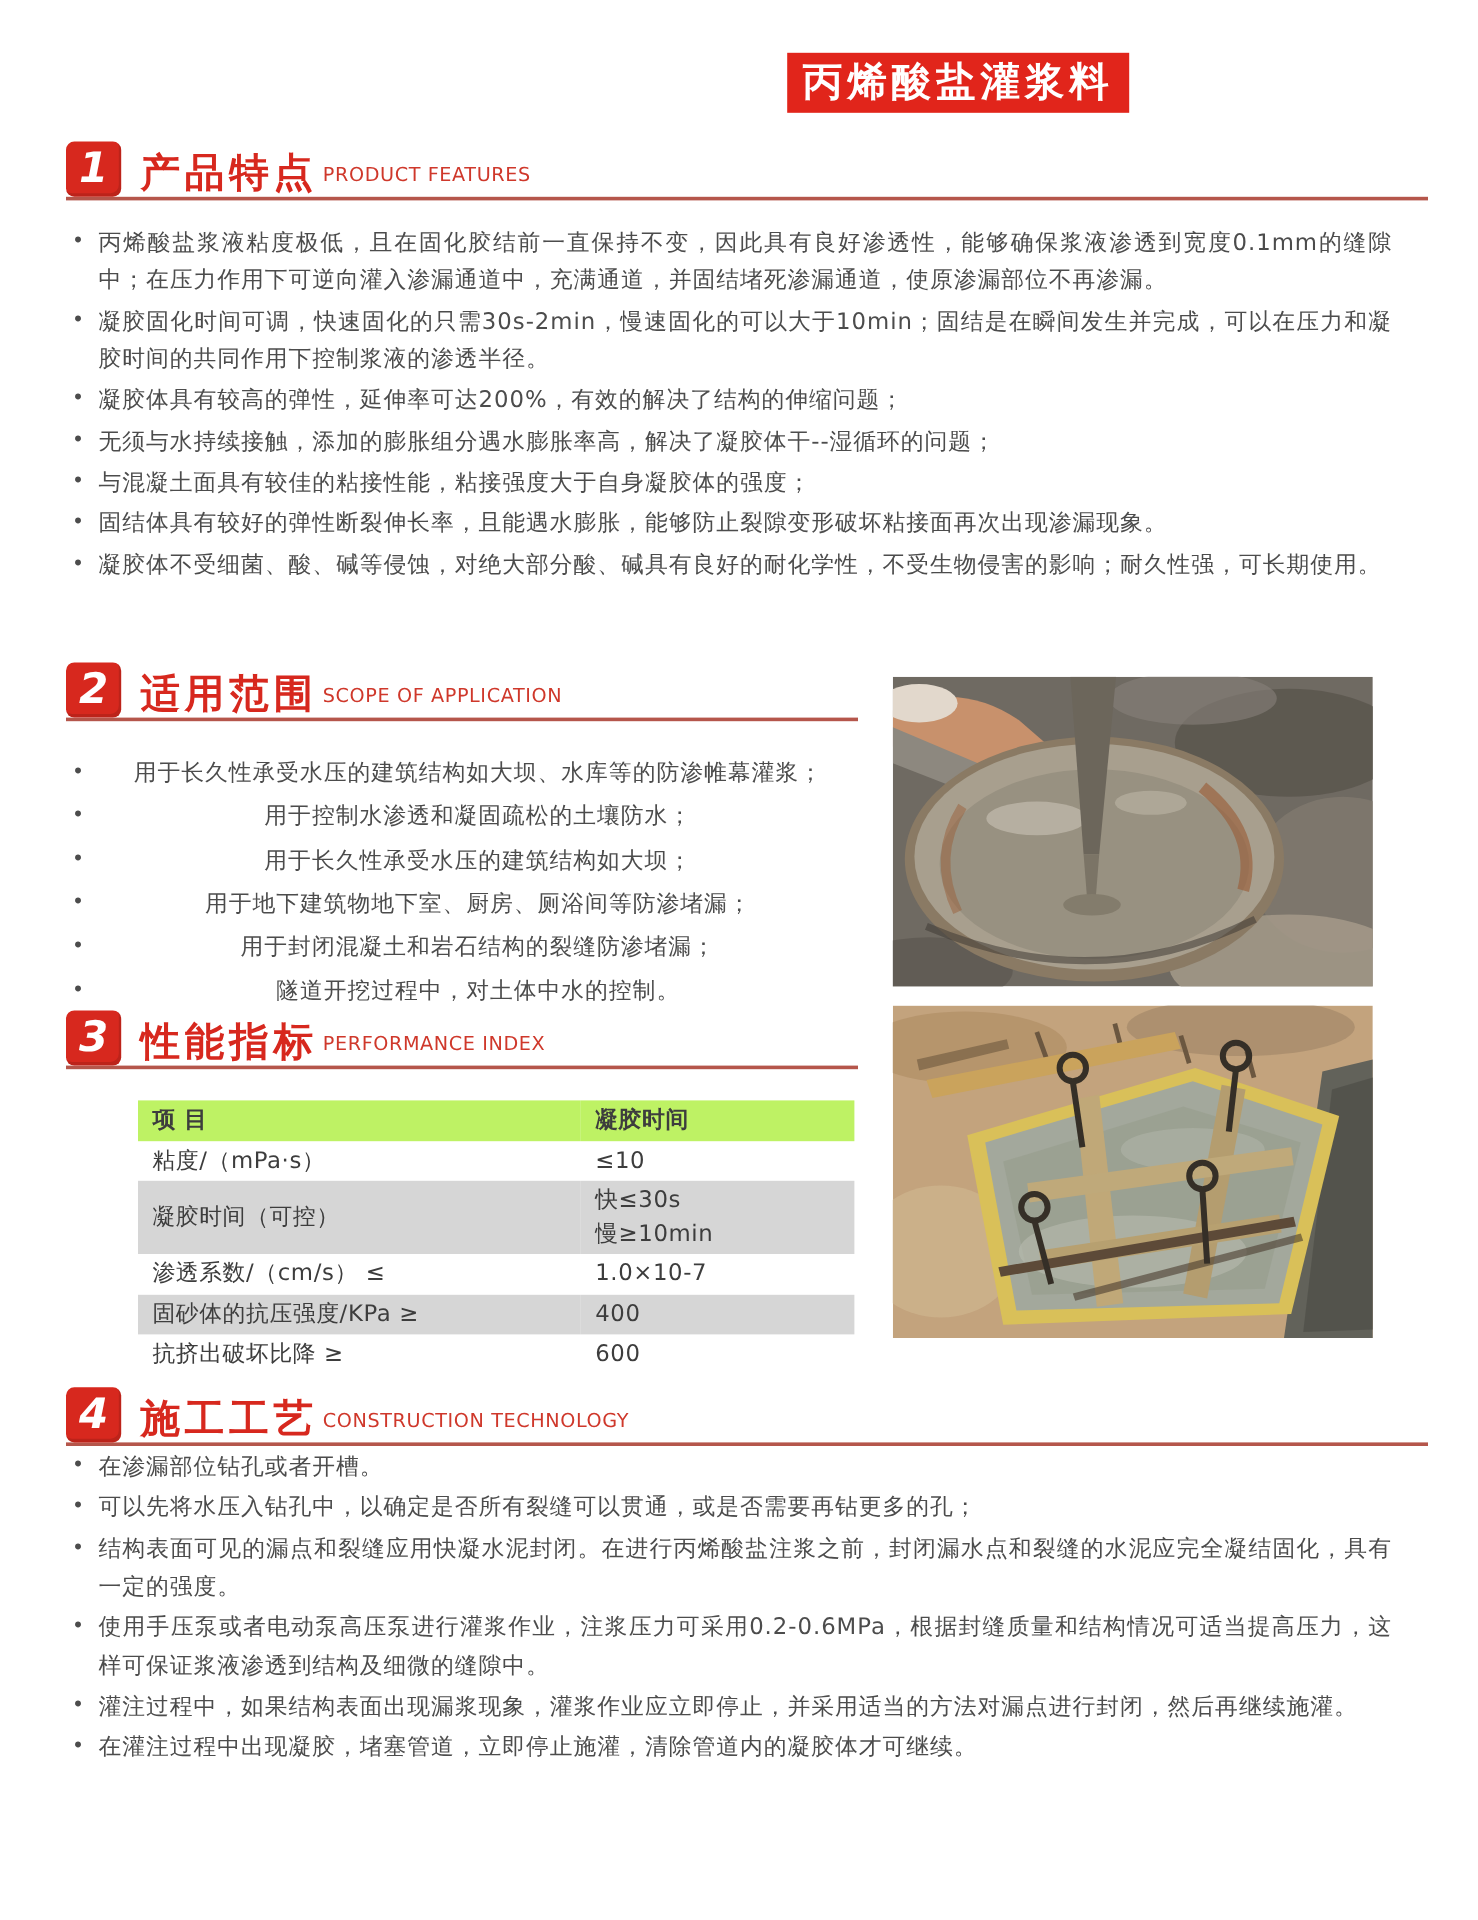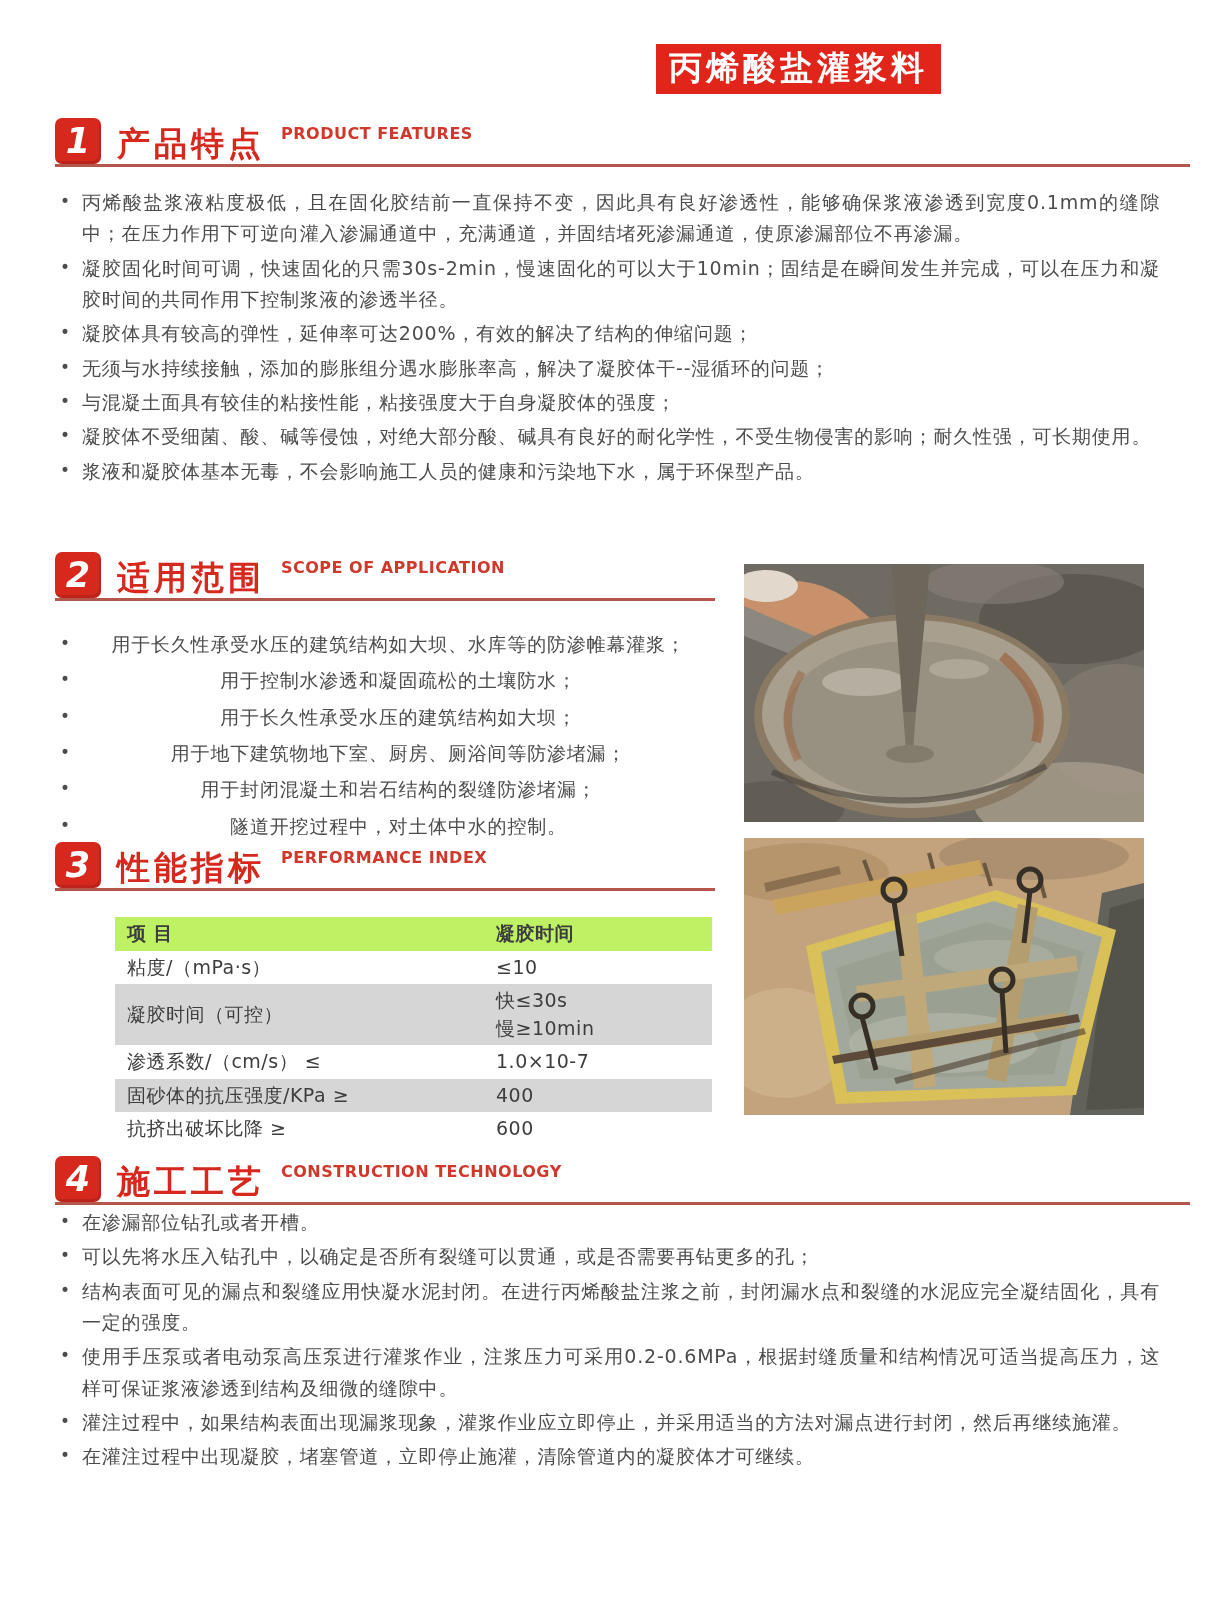--- a/index.html
+++ b/index.html
@@ -39,22 +39,22 @@
     display:flex; align-items:center; justify-content:center;
     margin-bottom:-1px;
     box-shadow:inset -2px -3px 0 rgba(0,0,0,0.12);
   }
   .sec-title {
     color:#d7281e; font-size:33px; font-weight:bold;
     margin-left:16px; letter-spacing:4px; line-height:1; padding-bottom:3px;
     white-space:nowrap;
   }
   .sec-sub {
-    color:#cf382b; font-size:16px; font-weight:bold;
-    margin-left:16px; letter-spacing:0.5px; padding-bottom:20px;
+    color:#cf382b; font-size:16px; font-weight:normal;
+    margin-left:4px; letter-spacing:0.5px; padding-bottom:8px;
     white-space:nowrap;
   }
 
   
   ul.bullets { list-style:none; margin:0; padding:0; }
   .bullets li {
     position:relative; padding-left:27px;
     font-size:19px; color:#4c4c4c;
     line-height:1.65; margin-bottom:3px;
     text-align:justify; letter-spacing:0.8px;
@@ -106,22 +106,22 @@
     <div class="sec-num">1</div>
     <div class="sec-title">产品特点</div>
     <div class="sec-sub">PRODUCT FEATURES</div>
   </div>
   <ul class="bullets">
     <li>丙烯酸盐浆液粘度极低，且在固化胶结前一直保持不变，因此具有良好渗透性，能够确保浆液渗透到宽度0.1mm的缝隙中；在压力作用下可逆向灌入渗漏通道中，充满通道，并固结堵死渗漏通道，使原渗漏部位不再渗漏。</li>
     <li>凝胶固化时间可调，快速固化的只需30s-2min，慢速固化的可以大于10min；固结是在瞬间发生并完成，可以在压力和凝胶时间的共同作用下控制浆液的渗透半径。</li>
     <li>凝胶体具有较高的弹性，延伸率可达200%，有效的解决了结构的伸缩问题；</li>
     <li>无须与水持续接触，添加的膨胀组分遇水膨胀率高，解决了凝胶体干--湿循环的问题；</li>
     <li>与混凝土面具有较佳的粘接性能，粘接强度大于自身凝胶体的强度；</li>
+    <li>固结体具有较好的弹性断裂伸长率，且能遇水膨胀，能够防止裂隙变形破坏粘接面再次出现渗漏现象。</li>
     <li>凝胶体不受细菌、酸、碱等侵蚀，对绝大部分酸、碱具有良好的耐化学性，不受生物侵害的影响；耐久性强，可长期使用。</li>
-    <li>浆液和凝胶体基本无毒，不会影响施工人员的健康和污染地下水，属于环保型产品。</li>
   </ul>
 </div>
 
 <div class="section sec2">
   <div class="sec-header">
     <div class="sec-num">2</div>
     <div class="sec-title">适用范围</div>
     <div class="sec-sub">SCOPE OF APPLICATION</div>
   </div>
   <ul class="bullets">

